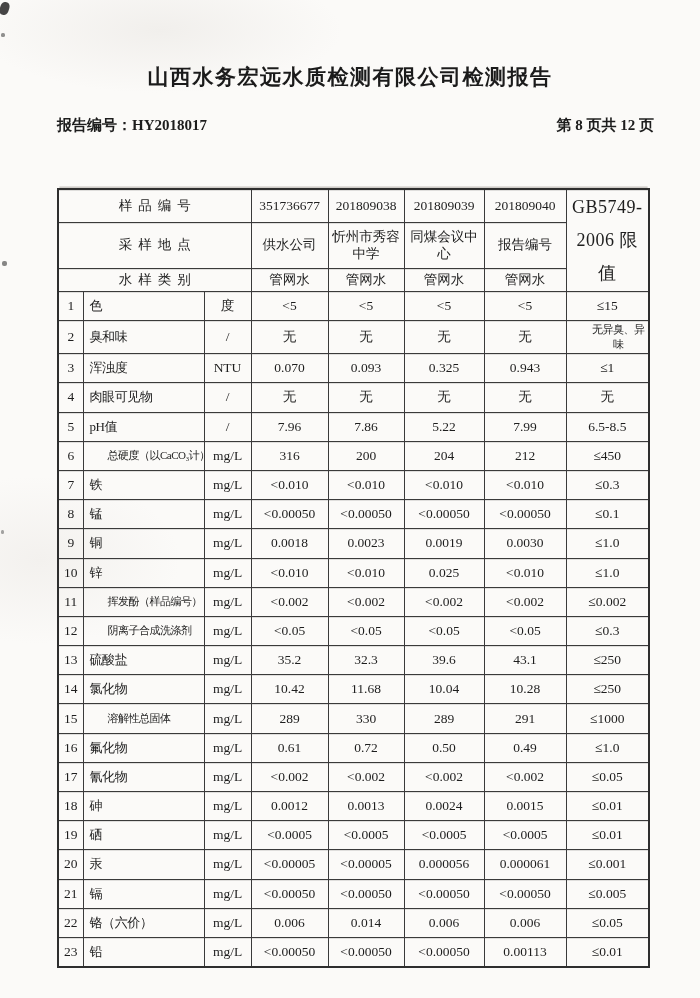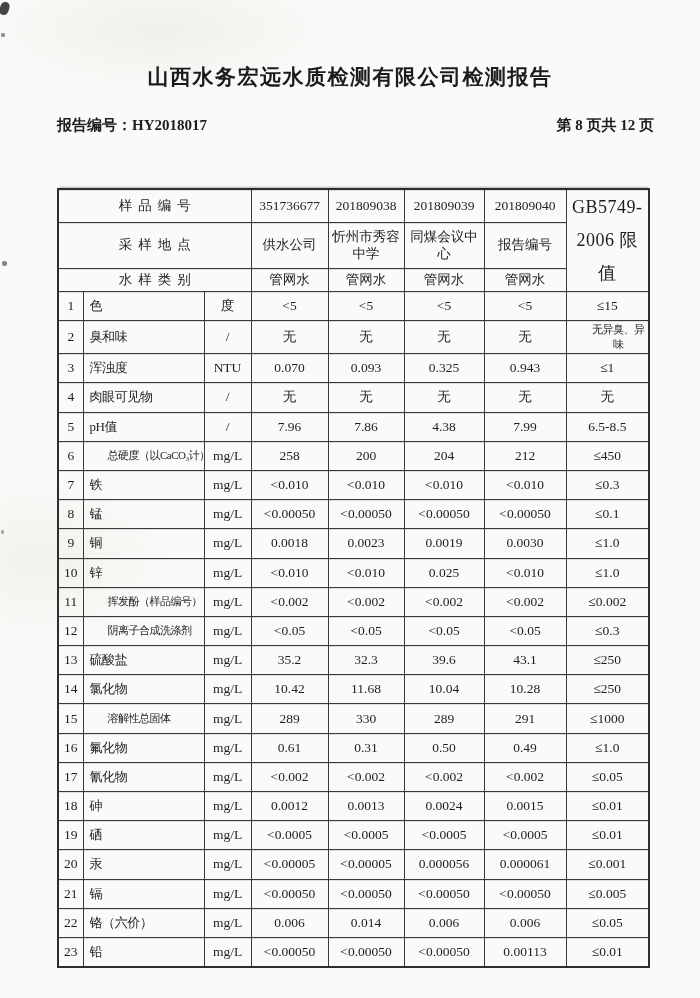--- a/index.html
+++ b/index.html
@@ -179,29 +179,29 @@
           <td>无</td>
           <td>无</td>
           <td>无</td>
         </tr>
         <tr class="data-row">
           <td>5</td>
           <td class="name-cell">pH值</td>
           <td>/</td>
           <td>7.96</td>
           <td>7.86</td>
-          <td>4.38</td>
+          <td>5.22</td>
           <td>7.99</td>
           <td>6.5-8.5</td>
         </tr>
         <tr class="data-row">
           <td>6</td>
           <td class="name-cell small-text">总硬度（以CaCO₃计）</td>
           <td>mg/L</td>
-          <td>258</td>
+          <td>316</td>
           <td>200</td>
           <td>204</td>
           <td>212</td>
           <td>≤450</td>
         </tr>
         <tr class="data-row">
           <td>7</td>
           <td class="name-cell">铁</td>
           <td>mg/L</td>
           <td>&lt;0.010</td>
@@ -288,21 +288,21 @@
           <td>330</td>
           <td>289</td>
           <td>291</td>
           <td>≤1000</td>
         </tr>
         <tr class="data-row">
           <td>16</td>
           <td class="name-cell">氟化物</td>
           <td>mg/L</td>
           <td>0.61</td>
-          <td>0.31</td>
+          <td>0.72</td>
           <td>0.50</td>
           <td>0.49</td>
           <td>≤1.0</td>
         </tr>
         <tr class="data-row">
           <td>17</td>
           <td class="name-cell">氰化物</td>
           <td>mg/L</td>
           <td>&lt;0.002</td>
           <td>&lt;0.002</td>

